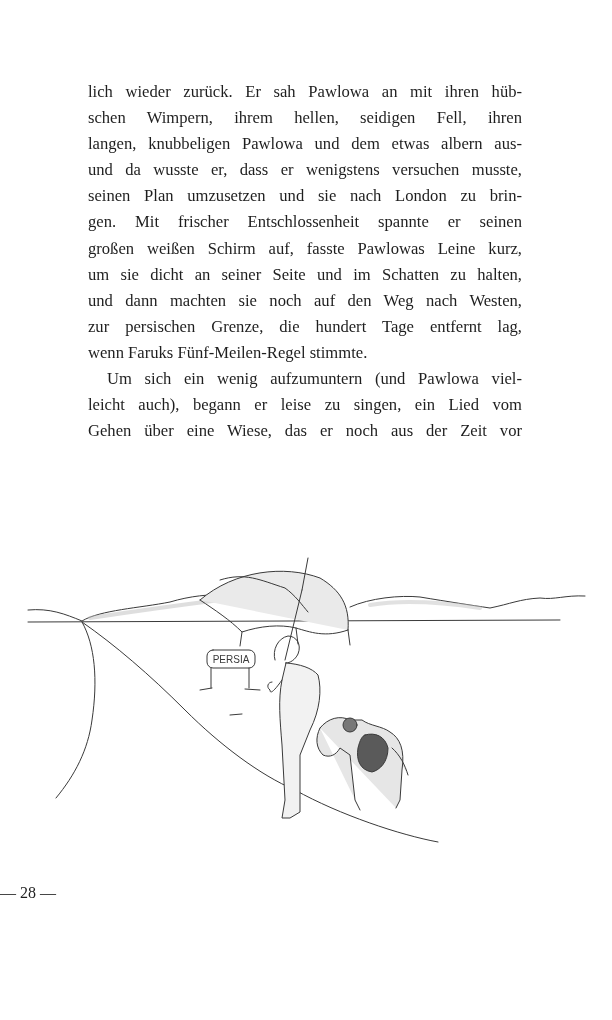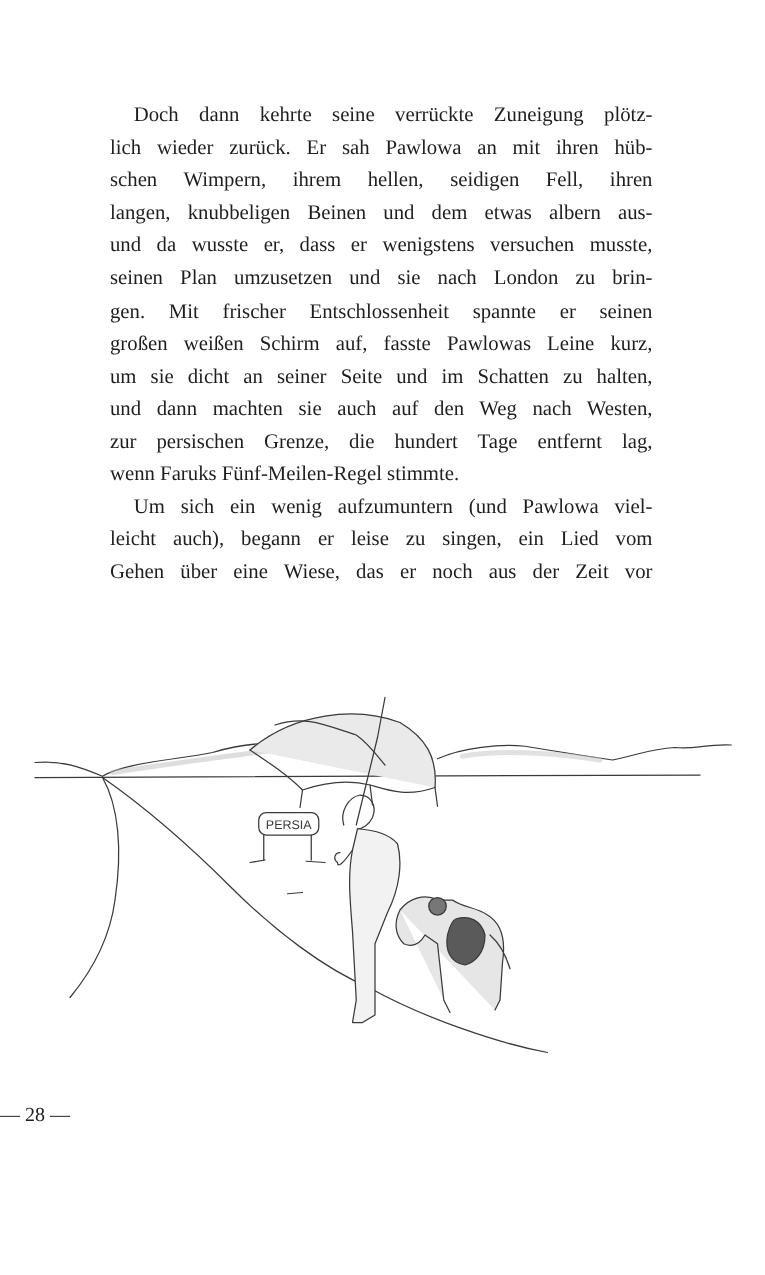--- a/index.html
+++ b/index.html
@@ -18,30 +18,29 @@
     position: absolute; left: 0; width: 612px; top: 884px; text-align: left;
     font-family: "Liberation Serif", "DejaVu Serif", serif; font-size: 16px; color: #1e1e1e;
   }
 </style>
 </head>
 <body>
 
 <div class="page">
   <div class="text-block">
     <div>
-      <span class="line indent">Doch dann kehrte seine verrückte Zuneigung plötz-</span>
       <span class="line">lich wieder zurück. Er sah Pawlowa an mit ihren hüb-</span>
       <span class="line">schen Wimpern, ihrem hellen, seidigen Fell, ihren</span>
-      <span class="line">langen, knubbeligen Beinen und dem etwas albern aus-</span>
+      <span class="line">langen, knubbeligen Pawlowa und dem etwas albern aus-</span>
       <span class="line">und da wusste er, dass er wenigstens versuchen musste,</span>
       <span class="line">seinen Plan umzusetzen und sie nach London zu brin-</span>
       <span class="line">gen. Mit frischer Entschlossenheit spannte er seinen</span>
       <span class="line">großen weißen Schirm auf, fasste Pawlowas Leine kurz,</span>
       <span class="line">um sie dicht an seiner Seite und im Schatten zu halten,</span>
-      <span class="line">und dann machten sie auch auf den Weg nach Westen,</span>
+      <span class="line">und dann machten sie noch auf den Weg nach Westen,</span>
       <span class="line">zur persischen Grenze, die hundert Tage entfernt lag,</span>
       <span class="line last">wenn Faruks Fünf-Meilen-Regel stimmte.</span>
     </div>
     <div>
       <span class="line indent">Um sich ein wenig aufzumuntern (und Pawlowa viel-</span>
       <span class="line">leicht auch), begann er leise zu singen, ein Lied vom</span>
       <span class="line">Gehen über eine Wiese, das er noch aus der Zeit vor</span>
     </div>
   </div>
 

